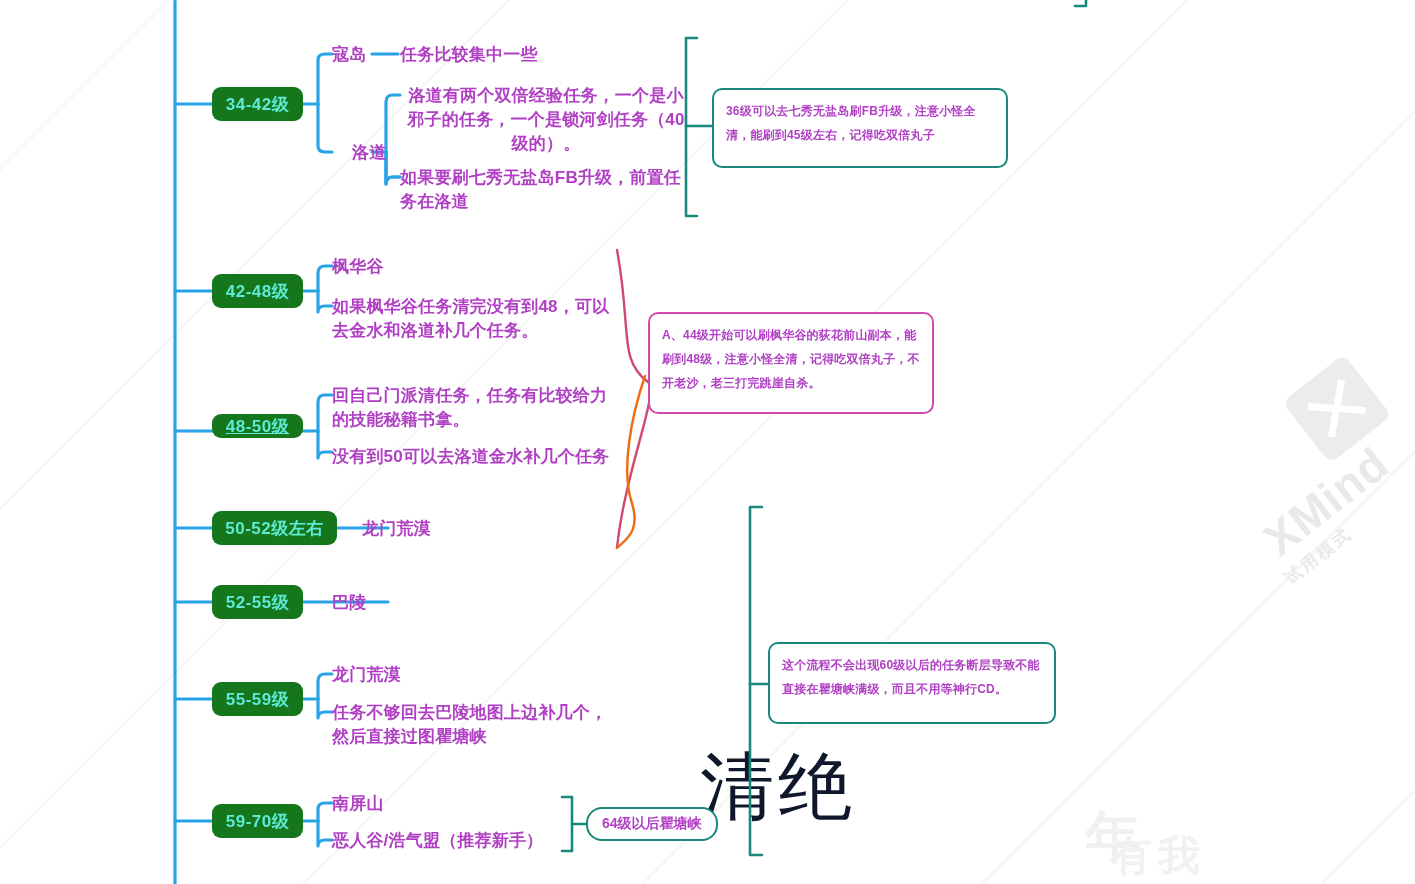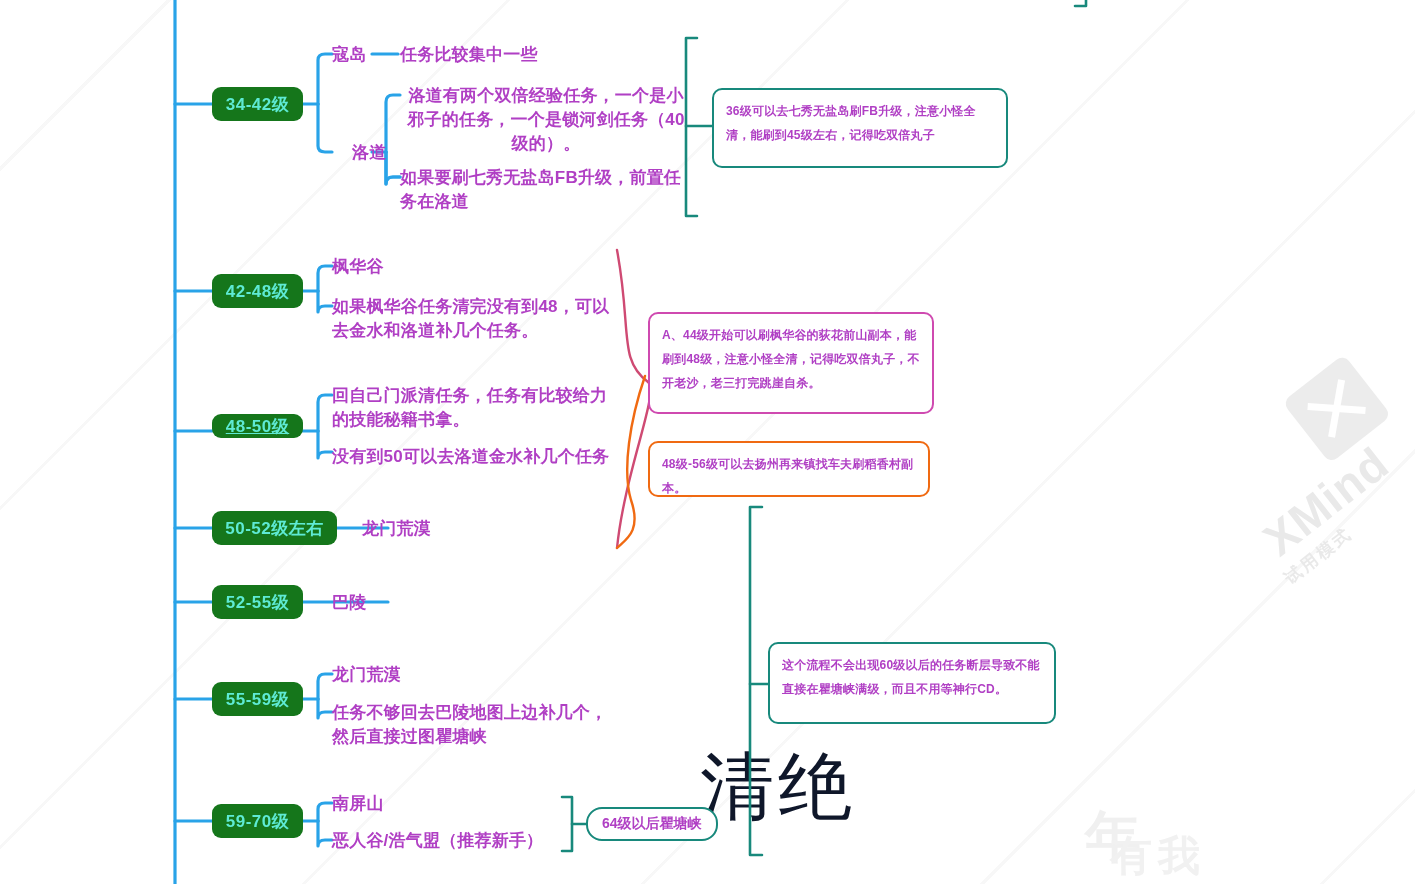--- a/index.html
+++ b/index.html
@@ -209,19 +209,18 @@
   <div class="leaf w290" style="left:332px;top:701px;">任务不够回去巴陵地图上边补几个，然后直接过图瞿塘峡</div>
 
   <div class="leaf" style="left:332px;top:792px;">南屏山</div>
 
   <div class="leaf" style="left:332px;top:829px;white-space:nowrap;">恶人谷/浩气盟（推荐新手）</div>
 
   <div class="callout c-teal" style="left:712px;top:88px;width:296px;height:80px;">36级可以去七秀无盐岛刷FB升级，注意小怪全清，能刷到45级左右，记得吃双倍丸子</div>
 
   <div class="callout c-pink" style="left:648px;top:312px;width:286px;height:102px;">A、44级开始可以刷枫华谷的荻花前山副本，能刷到48级，注意小怪全清，记得吃双倍丸子，不开老沙，老三打完跳崖自杀。</div>
 
-  <div class="callout c-orange" style="left:648px;top:441px;width:282px;height:56px;">48级-56级可以去扬州再来镇找车夫刷稻香村副本。</div>
 
   <div class="callout c-teal" style="left:768px;top:642px;width:288px;height:82px;">这个流程不会出现60级以后的任务断层导致不能直接在瞿塘峡满级，而且不用等神行CD。</div>
 
   <div class="pill" style="left:586px;top:807px;">64级以后瞿塘峡</div>
 
 </div>
 
 </body></html>

